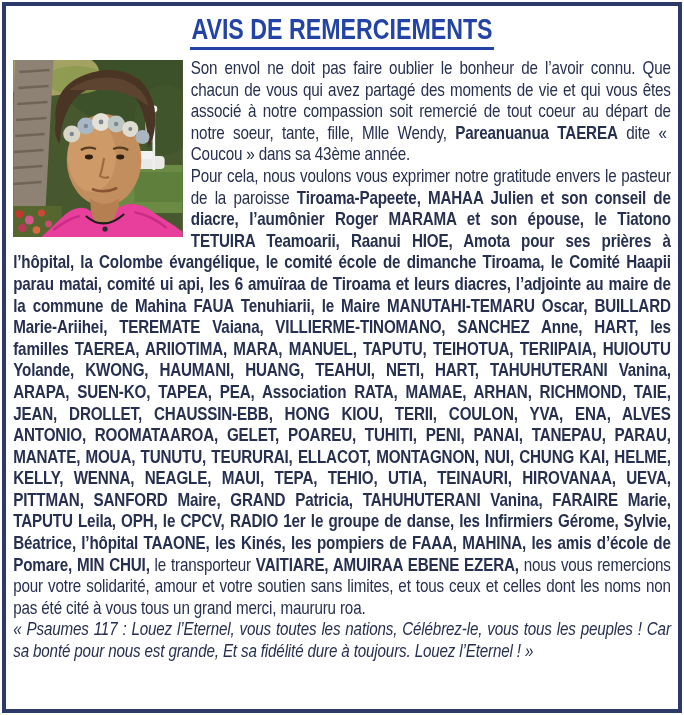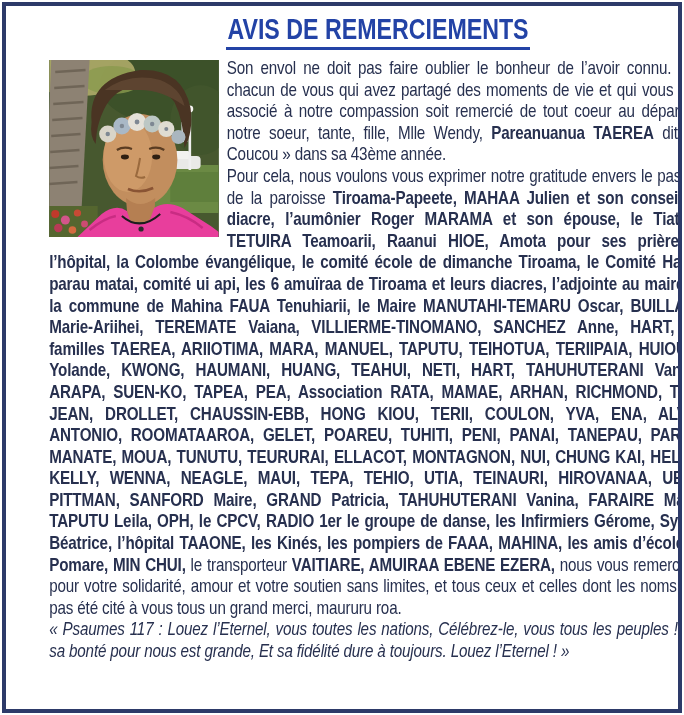--- a/index.html
+++ b/index.html
@@ -15,21 +15,20 @@
     font-family: "Liberation Sans", sans-serif;
     position: relative;
     overflow: hidden;
   }
   .frame {
     position: absolute;
     left: 2px; top: 2px; right: 2px; bottom: 2px;
     border: 4px solid var(--border-navy);
     background: #fff;
     overflow: hidden;
-    padding-left: 36px;
   }
   
   .squeeze {
     width: 840px;
     transform: scaleX(0.8);
     transform-origin: top left;
     padding: 5px 9px 0 9px;
   }
   .title-row { text-align: center; margin: 2px 0 7px 0; }
   .title-text {

